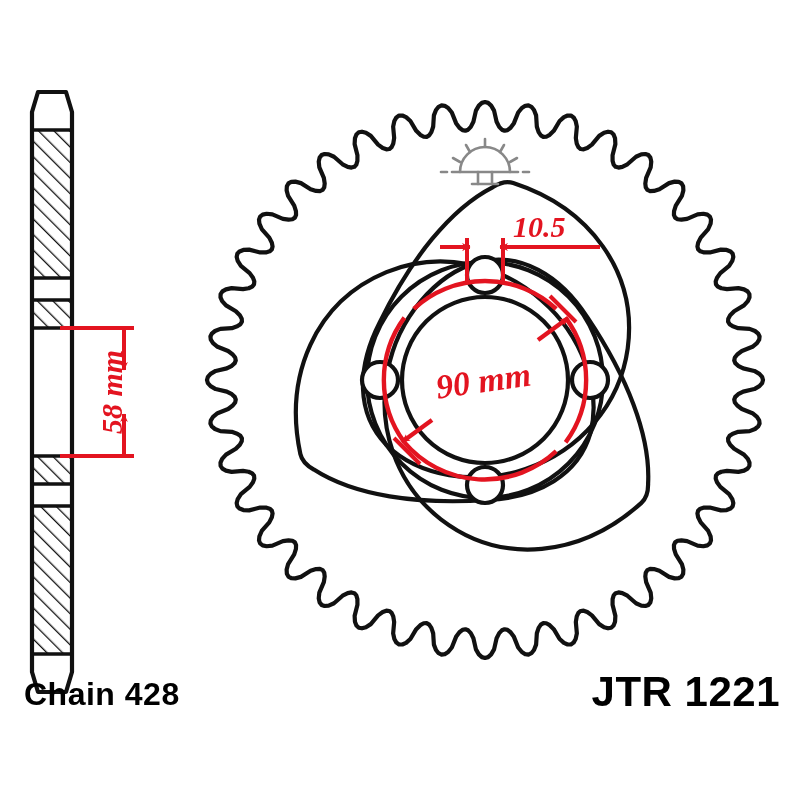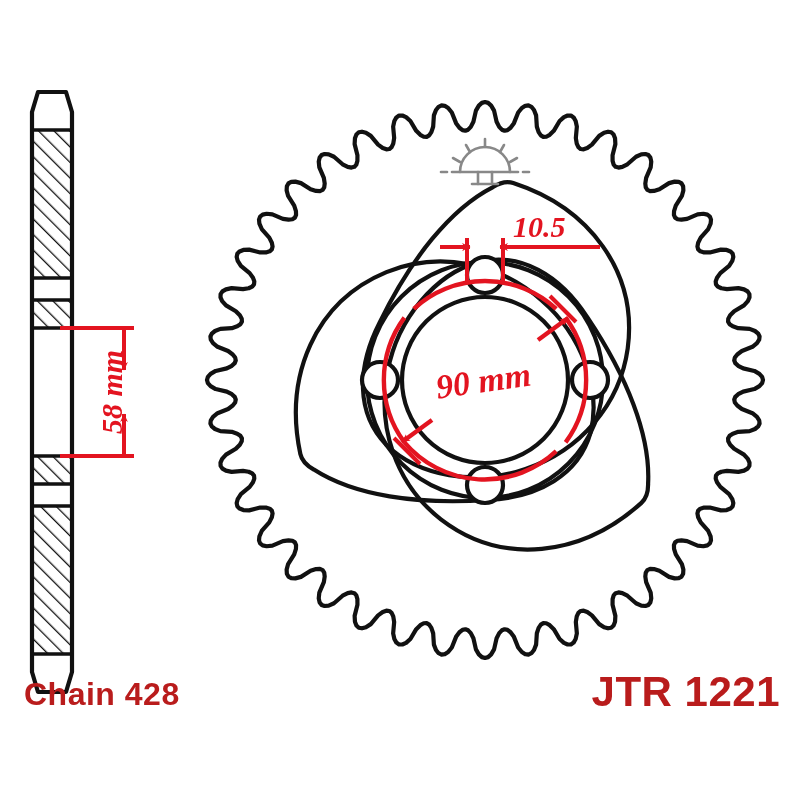--- a/index.html
+++ b/index.html
@@ -21,21 +21,21 @@
   #drawing-svg {
     position: absolute;
     left: 0;
     top: 0;
     width: 800px;
     height: 800px;
     display: block;
   }
   .label-text {
     position: absolute;
-    color: #b91c1c;
+    color: #000000;
     font-family: "Liberation Sans", sans-serif;
     font-weight: bold;
     white-space: nowrap;
     letter-spacing: 0.5px;
   }
   #chain-label {
     left: 24px;
     top: 676px;
     font-size: 32px;
   }

